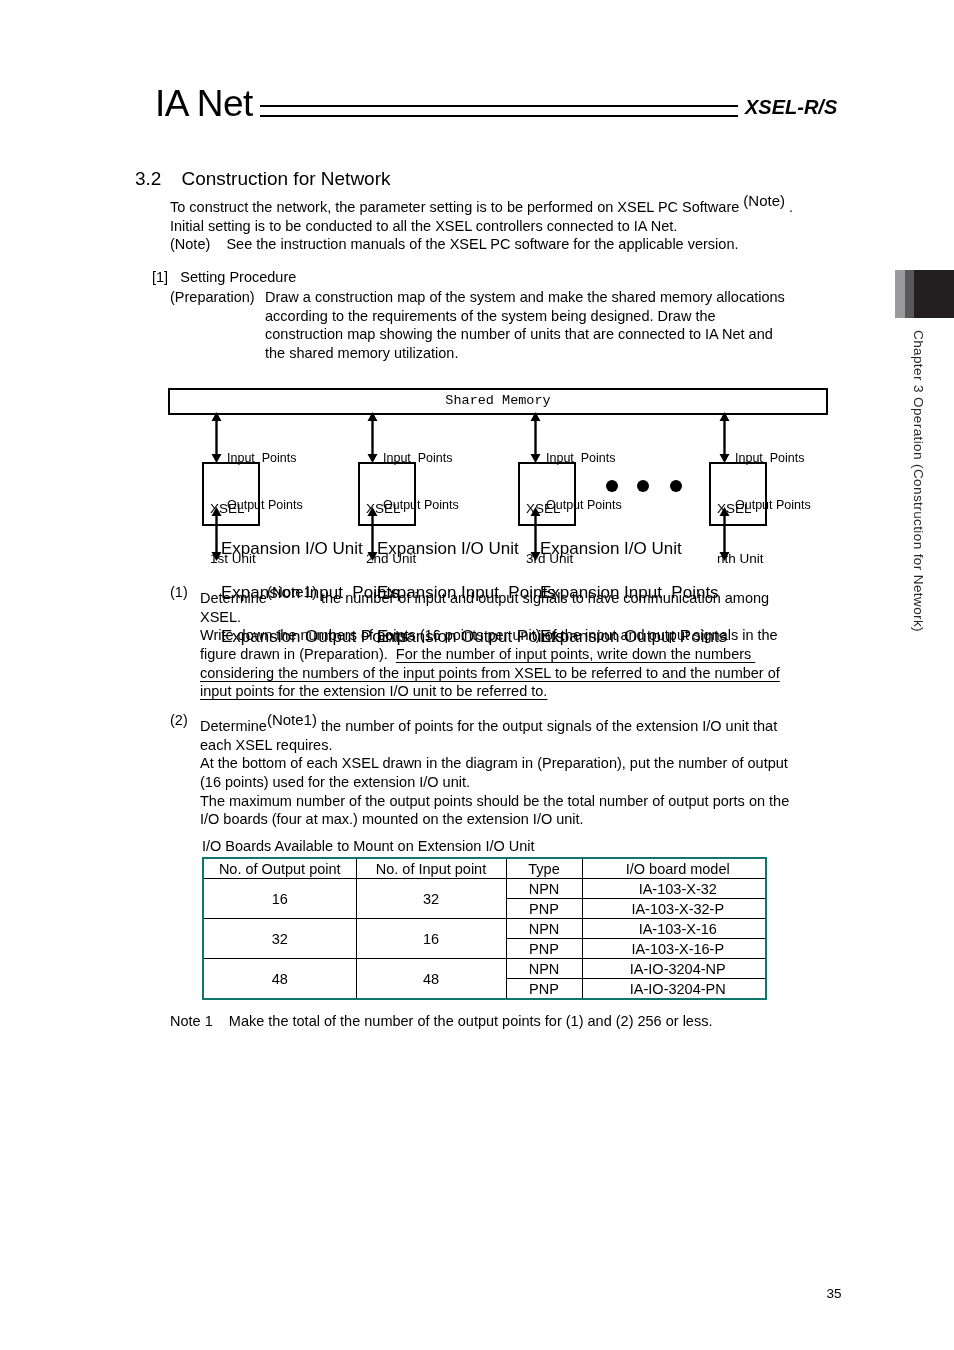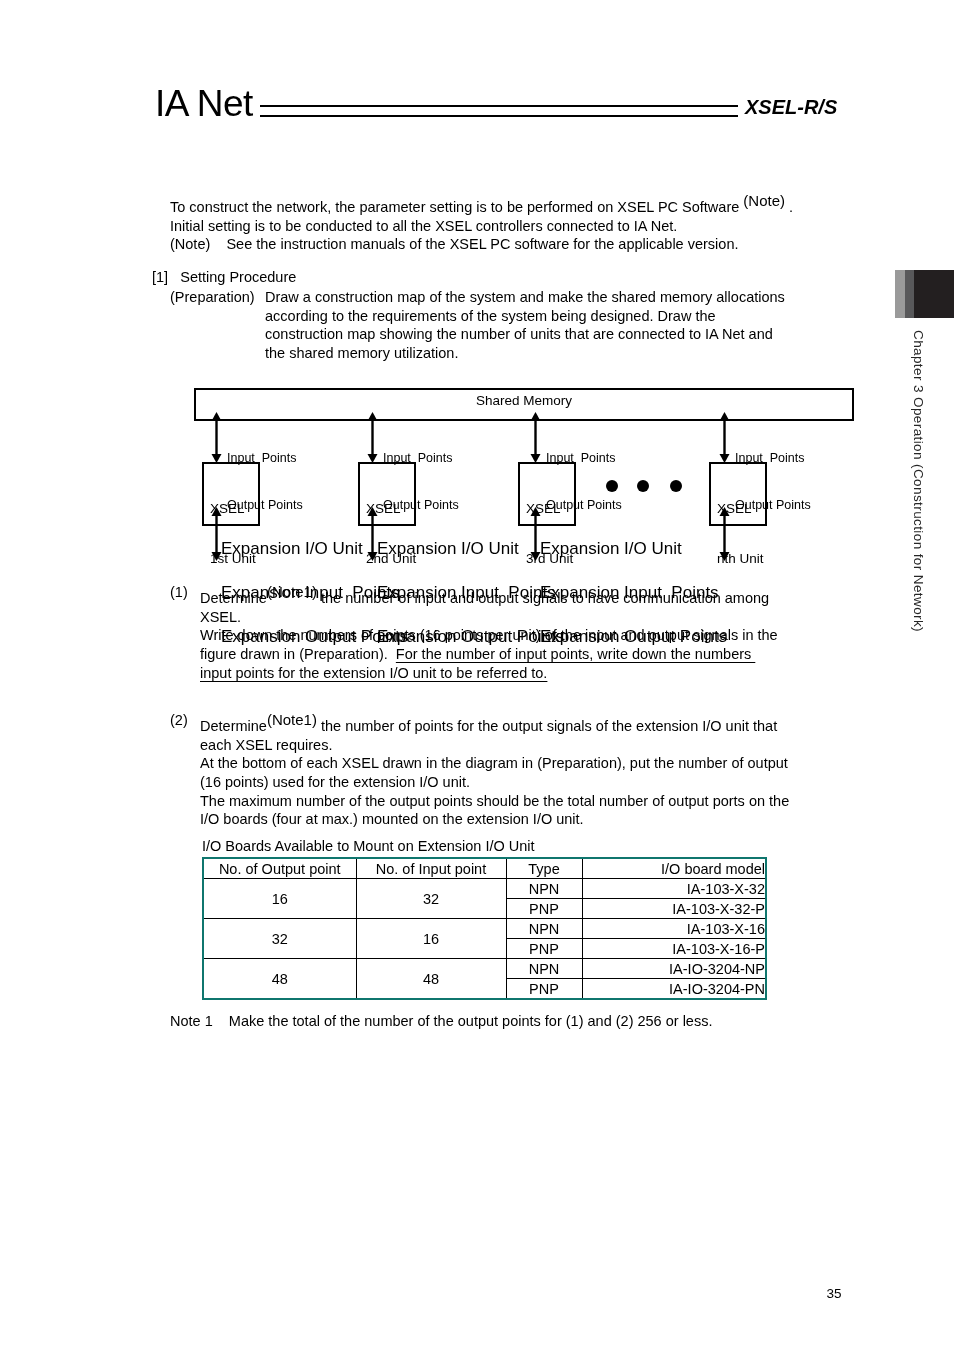--- a/index.html
+++ b/index.html
@@ -23,37 +23,37 @@
 
   .intro { left:170px; top:192px; }
   .proc-heading { left:152px; top:268px; }
   .prep { left:170px; top:288px; display:flex; }
   .prep-label { flex:0 0 95px; }
 
   .item { display:flex; }
   .item-marker { flex:0 0 30px; }
 
   
-  .sm-box { left:194px; top:388px; width:660px; height:33px; box-sizing:border-box;
-            border:2px solid #000; text-align:center; font-size:13.5px; line-height:21px; }
+  .sm-box { left:168px; top:388px; width:660px; height:27px; box-sizing:border-box;
+            border:2px solid #000; text-align:center; font-size:13.5px; line-height:21px;font-family:Liberation Mono, monospace; }
   .unit-box { top:462px; width:58px; height:64px; box-sizing:border-box; border:2px solid #000;
               padding:4px 0 0 6px; font-size:13.5px; line-height:16.5px; white-space:pre; }
   .io-label { top:420px; font-size:12.5px; line-height:15.5px; white-space:pre; }
   .exp-label { top:513px; font-size:17px; line-height:14.6px; white-space:pre; }
   .dot { top:480px; width:12px; height:12px; border-radius:50%; background:#000; }
   .arrow-svg { display:block; }
 
   
   .tbl-caption { left:202px; top:838px; font-size:14.5px; }
   table.io { position:absolute; left:202px; top:857px; border-collapse:collapse;
              border:2px solid #0f766e; table-layout:fixed; }
   table.io td, table.io th { border:1px solid #000; font-size:14.5px; font-weight:normal;
              height:19px; padding:0; overflow:hidden; white-space:pre; }
   .tc { text-align:center; }
-  .tm { text-align:right; padding-left:8px !important; }
+  .tm { text-align:center; padding-left:8px !important; }
 
   .note1 { left:170px; top:1012px; }
 
   
   .side-tab { left:895px; top:270px; width:59px; height:48px; display:flex; }
   .side-tab div { height:100%; }
   .stripe-light { width:10px; }
   .stripe-mid { width:9px; }
   .stripe-dark { width:40px; }
   .side-text { left:911px; top:330px; writing-mode:vertical-rl; font-size:13.5px;
@@ -70,20 +70,21 @@
   <div class="abs brand-rule"></div>
   <div class="abs brand-product">XSEL-R/S</div>
 
   <div class="abs side-tab">
     <div class="stripe-light" style="background: rgb(154, 154, 154);"></div>
     <div class="stripe-mid" style="background: rgb(88, 88, 90);"></div>
     <div class="stripe-dark" style="background: rgb(35, 31, 32);"></div>
   </div>
   <div class="abs side-text">Chapter 3 Operation (Construction for Network)</div>
 
+  <div class="abs section-heading"><span class="num">3.2</span><span>Construction for Network</span></div>
 
   <div class="abs intro">
     <div class="line"><span>To construct the network, the parameter setting is to be performed on XSEL PC Software </span><sup class="sup">(Note)</sup><span> .</span></div>
     <div class="line">Initial setting is to be conducted to all the XSEL controllers connected to IA Net.</div>
     <div class="line">(Note)    See the instruction manuals of the XSEL PC software for the applicable version.</div>
   </div>
 
   <div class="abs proc-heading line">[1]   Setting Procedure</div>
   <div class="abs prep">
     <div class="prep-label line">(Preparation)</div>
@@ -210,20 +211,21 @@
     </div>
   </div>
 
   <div class="abs item" style="left:170px;top:583px;">
     <div class="item-marker line">(1)</div>
     <div>
       <div class="line"><span>Determine</span><sup class="sup">(Note1)</sup><span> the number of input and output signals to have communication among</span></div>
       <div class="line">XSEL.</div>
       <div class="line">Write down the numbers of points (16 points per unit) of the input and output signals in the</div>
       <div class="line"><span>figure drawn in (Preparation).  </span><span class="ul">For the number of input points, write down the numbers </span></div>
+      <div class="line"><span class="ul">considering the numbers of the input points from XSEL to be referred to and the number of</span></div>
       <div class="line"><span class="ul">input points for the extension I/O unit to be referred to.</span></div>
     </div>
   </div>
 
   <div class="abs item" style="left:170px;top:711px;">
     <div class="item-marker line">(2)</div>
     <div>
       <div class="line"><span>Determine</span><sup class="sup">(Note1)</sup><span> the number of points for the output signals of the extension I/O unit that</span></div>
       <div class="line">each XSEL requires.</div>
       <div class="line">At the bottom of each XSEL drawn in the diagram in (Preparation), put the number of output</div>

